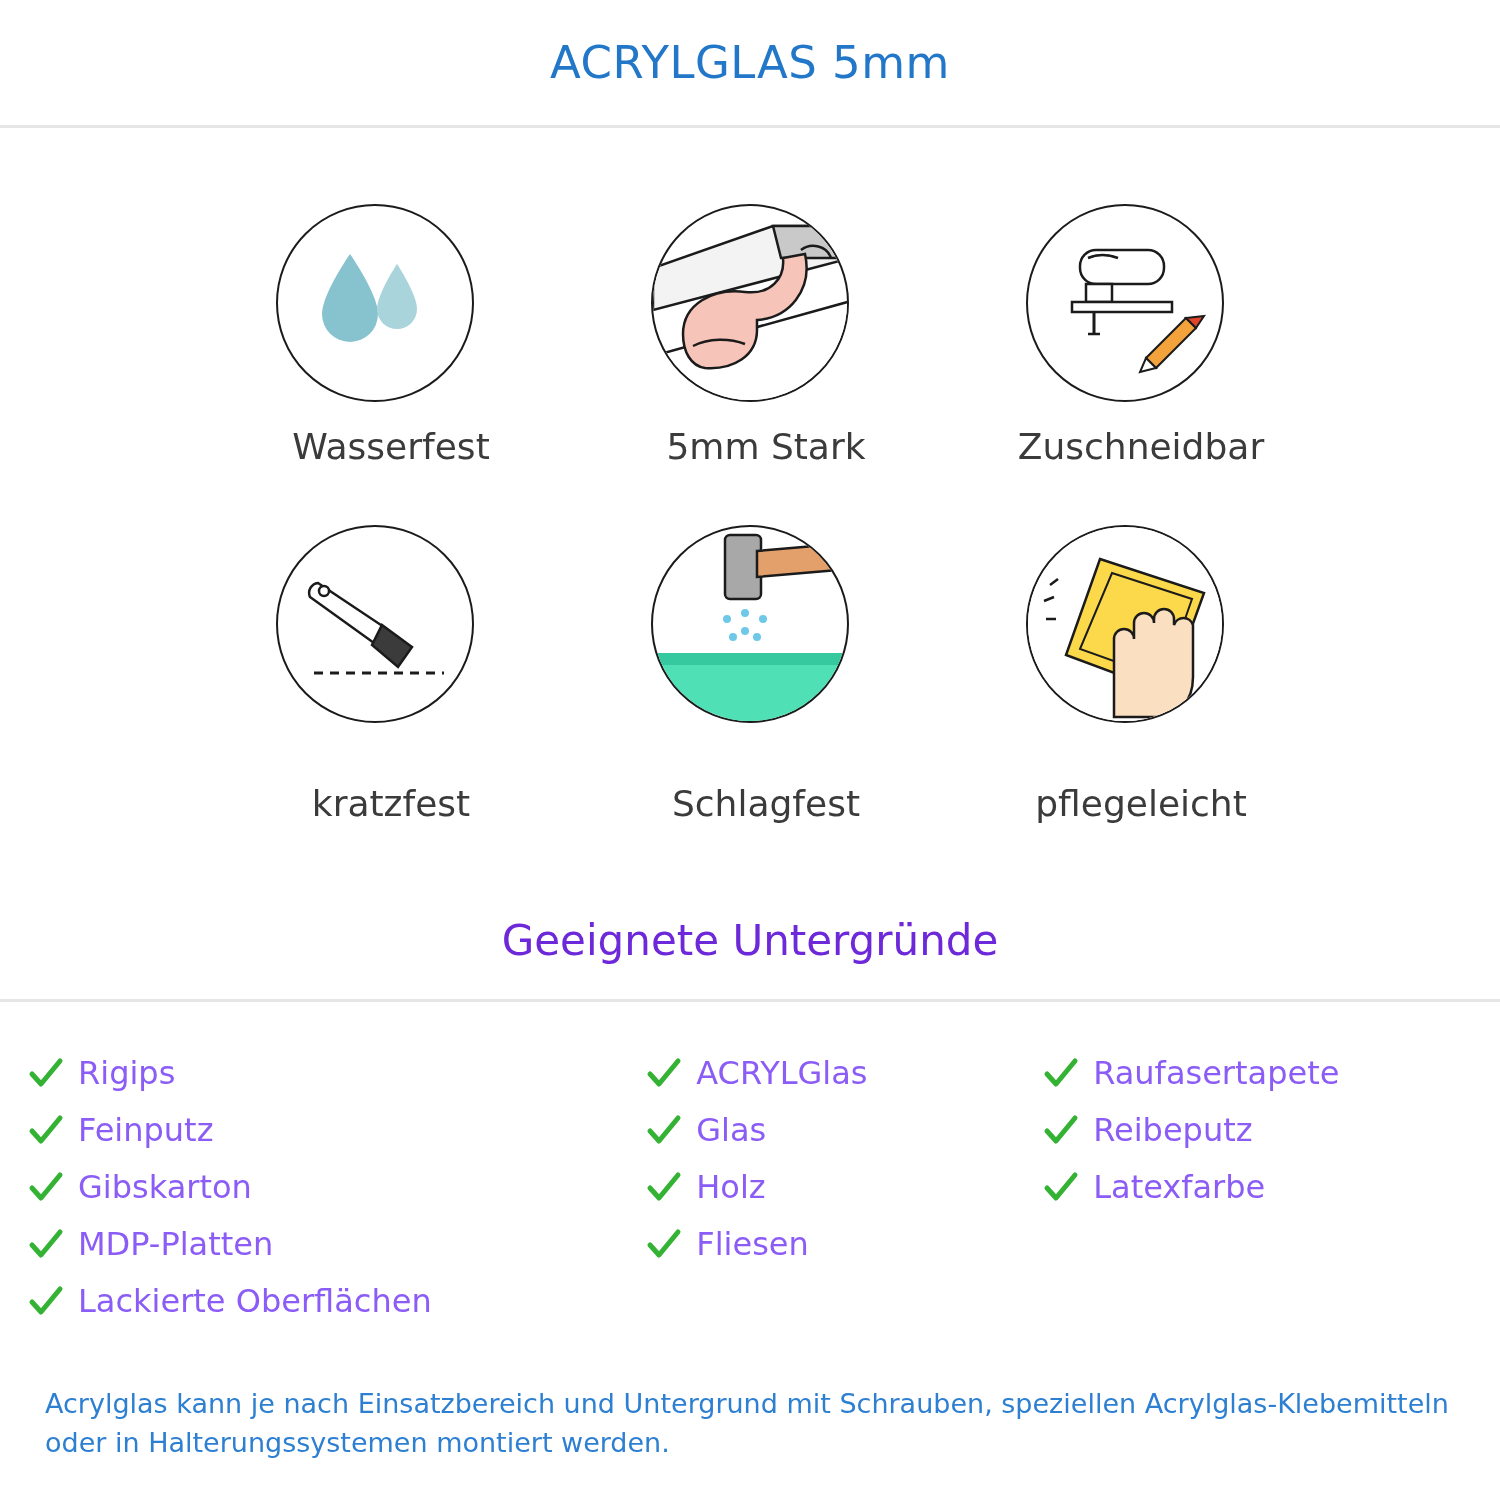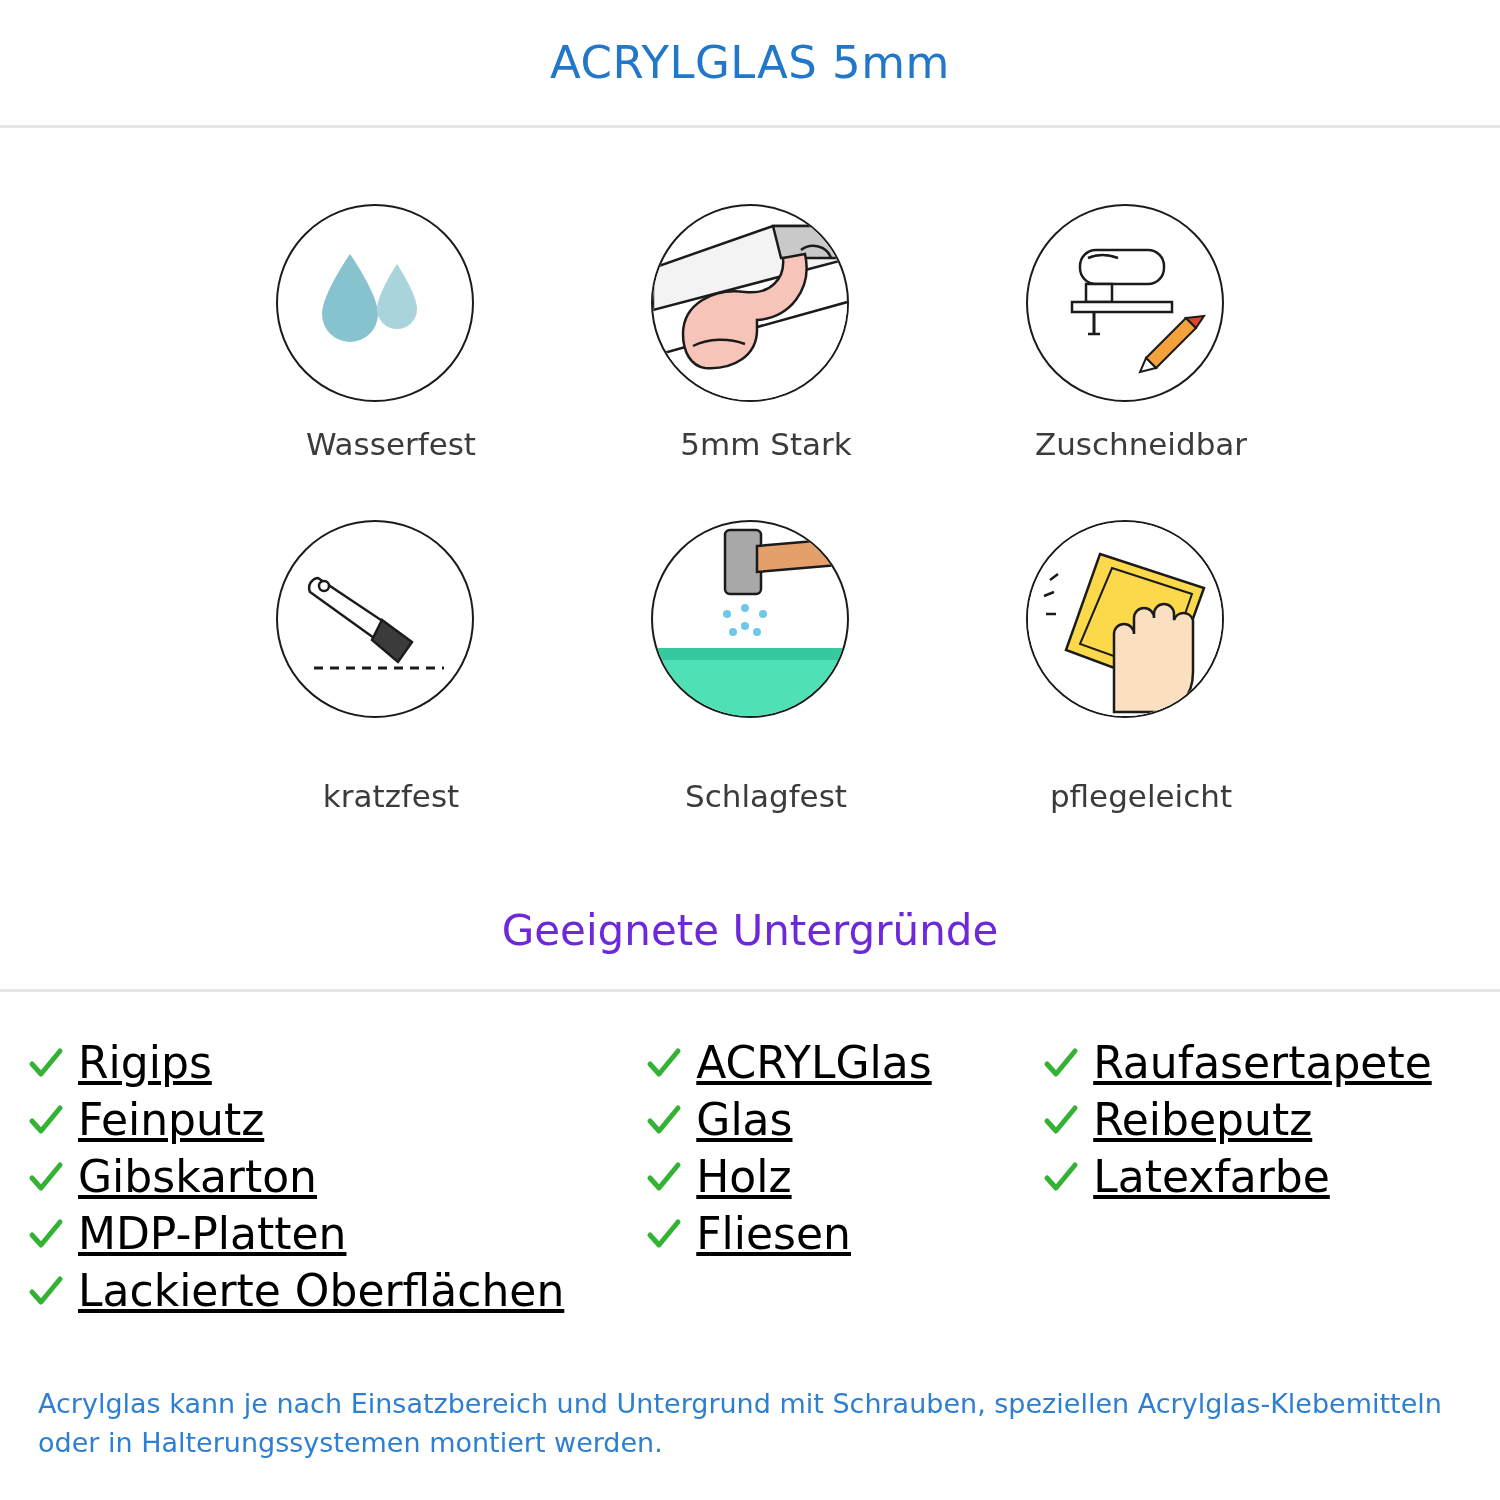--- a/index.html
+++ b/index.html
@@ -60,21 +60,21 @@
     height: 198px;
     border: 2.5px solid #1b1b1b;
     border-radius: 50%;
     position: relative;
     overflow: hidden;
     background: #fff;
     box-sizing: border-box;
   }
   .feature-label {
     margin-top: 24px;
-    font-size: 31px;
+    font-size: 36px;
     color: #3b3b3b;
     white-space: nowrap;
     margin-left: 32px;
   }
 
   
   .subhead {
     margin-top: 92px;
     text-align: center;
     font-size: 42px;
@@ -99,30 +99,29 @@
     align-items: center;
     height: 57px;
   }
   .check {
     width: 36px;
     height: 36px;
     margin-right: 14px;
     flex: 0 0 auto;
   }
   .sub-label {
-    font-size: 44px;
-    color: #000000;
+    font-size: 32px;
+    color: #8b5cf6;
     white-space: nowrap;
-    text-decoration: underline;
   }
 
   
   .footnote {
     position: absolute;
-    left: 38px;
+    left: 45px;
     right: 38px;
     bottom: 38px;
     font-size: 27px;
     line-height: 1.42;
     color: #2d7fd2;
   }
 </style>
 </head>
 <body>
 

